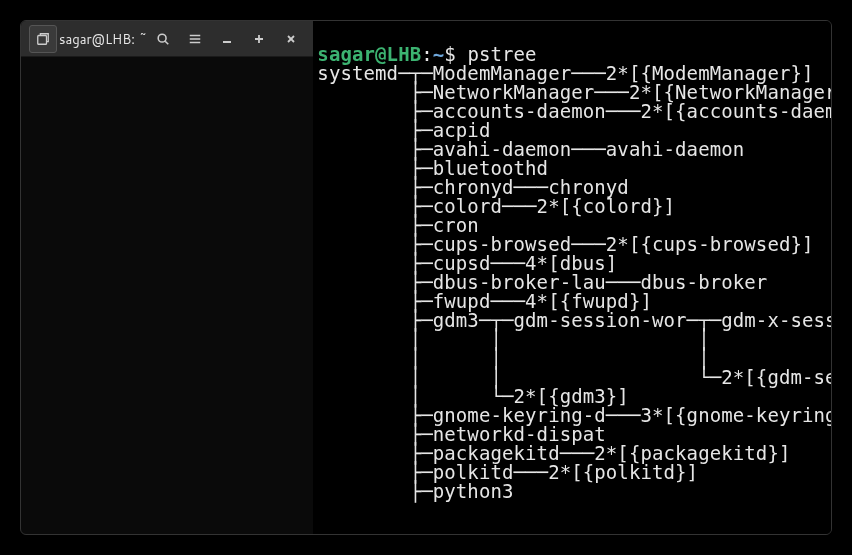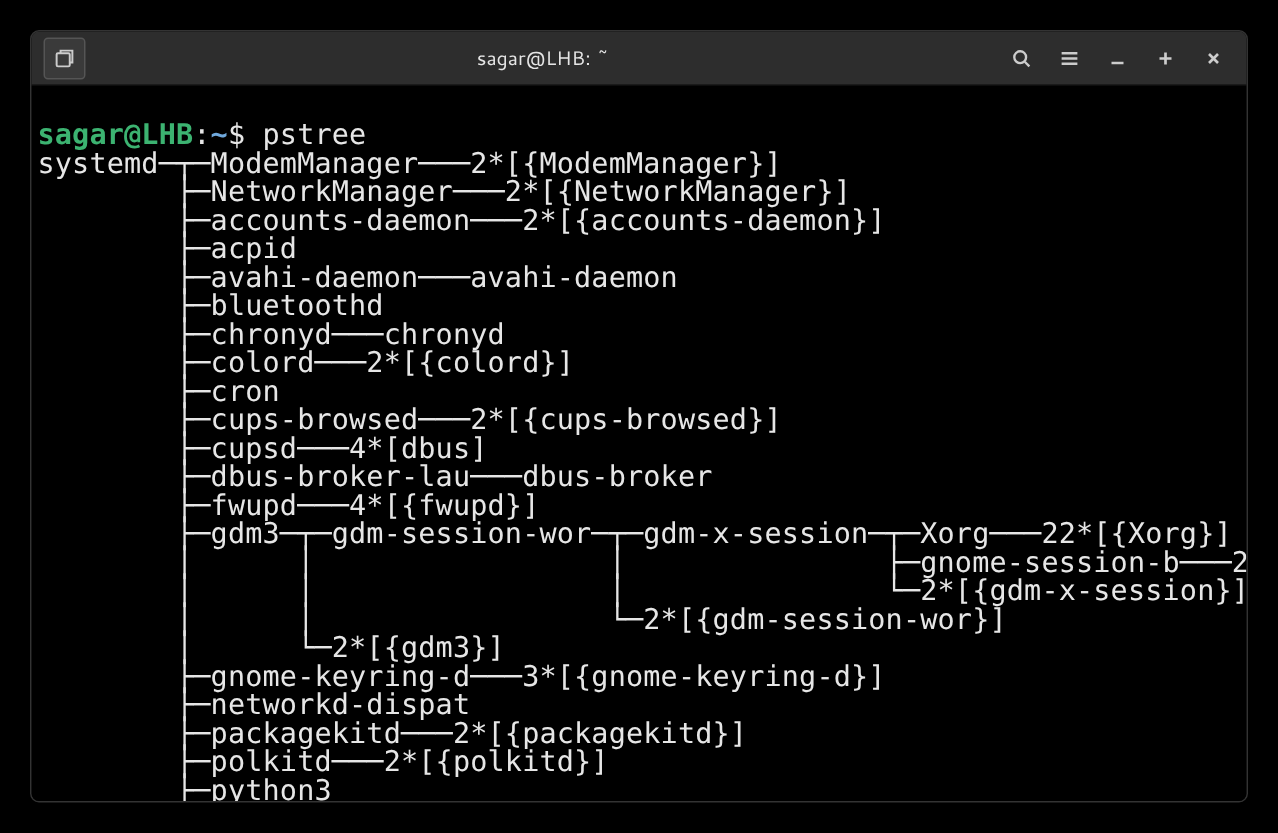--- a/index.html
+++ b/index.html
@@ -12,21 +12,21 @@
       padding: 20px;
     }
     .window {
       width: 812px;
       height: 515px;
       background: #0a0a0a;
       border: 1px solid #333;
       border-radius: 6px;
       overflow: hidden;
       display: flex;
-      flex-direction: column;
+      flex-direction: row;
     }
     .titlebar {
       height: 36px;
       background: #2d2d2d;
       display: flex;
       align-items: center;
       padding: 0 6px;
       border-bottom: 1px solid #1a1a1a;
     }
     .titlebar-left {

